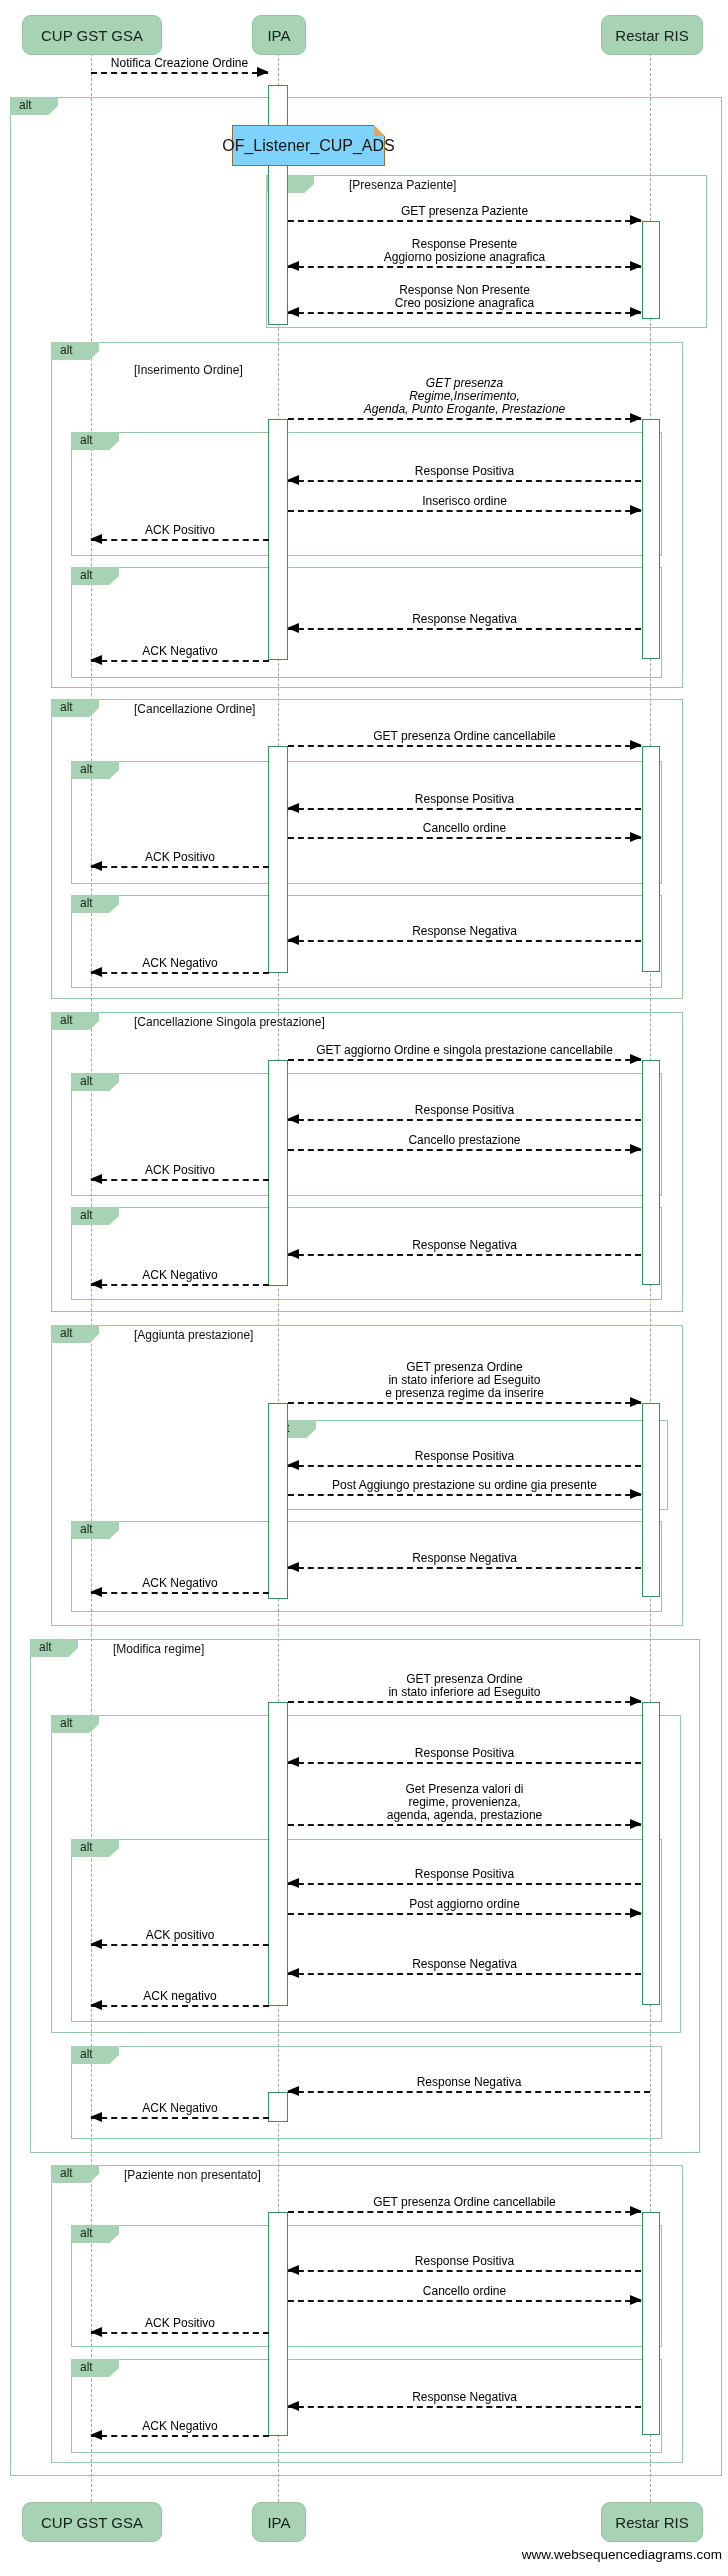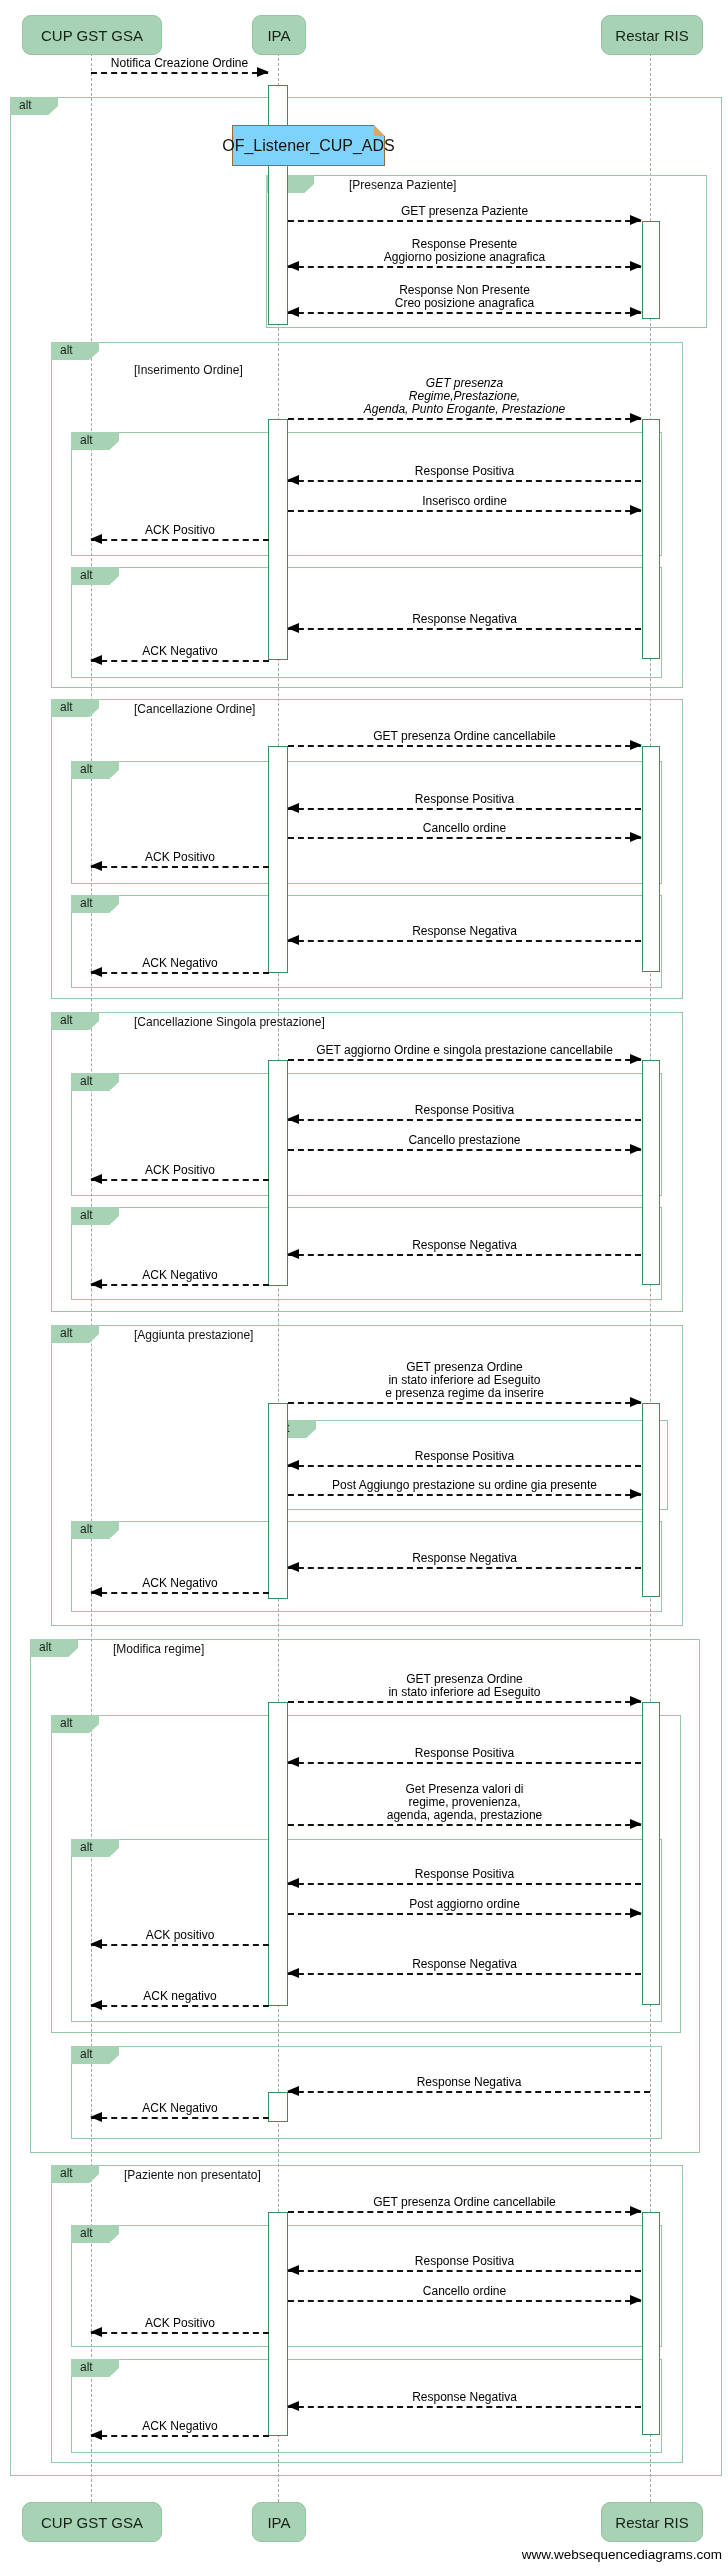--- a/index.html
+++ b/index.html
@@ -135,21 +135,21 @@
       <div class="mtext">
         <div>Response Non Presente</div>
         <div>Creo posizione anagrafica</div>
       </div>
     </div>
     <div class="msg" style="left: 288px; top: 418px; width: 353px; height: 1px; font-style: italic;">
       <div class="mline"></div>
       <div class="head head-r"></div>
       <div class="mtext">
         <div>GET presenza</div>
-        <div>Regime,Prestazione,</div>
+        <div>Regime,Inserimento,</div>
         <div>Agenda, Punto Erogante, Prestazione</div>
       </div>
     </div>
     <div class="msg" style="left: 288px; top: 480px; width: 353px; height: 1px;">
       <div class="mline"></div>
       <div class="head head-l"></div>
       <div class="mtext">
         <div>Response Positiva</div>
       </div>
     </div>

